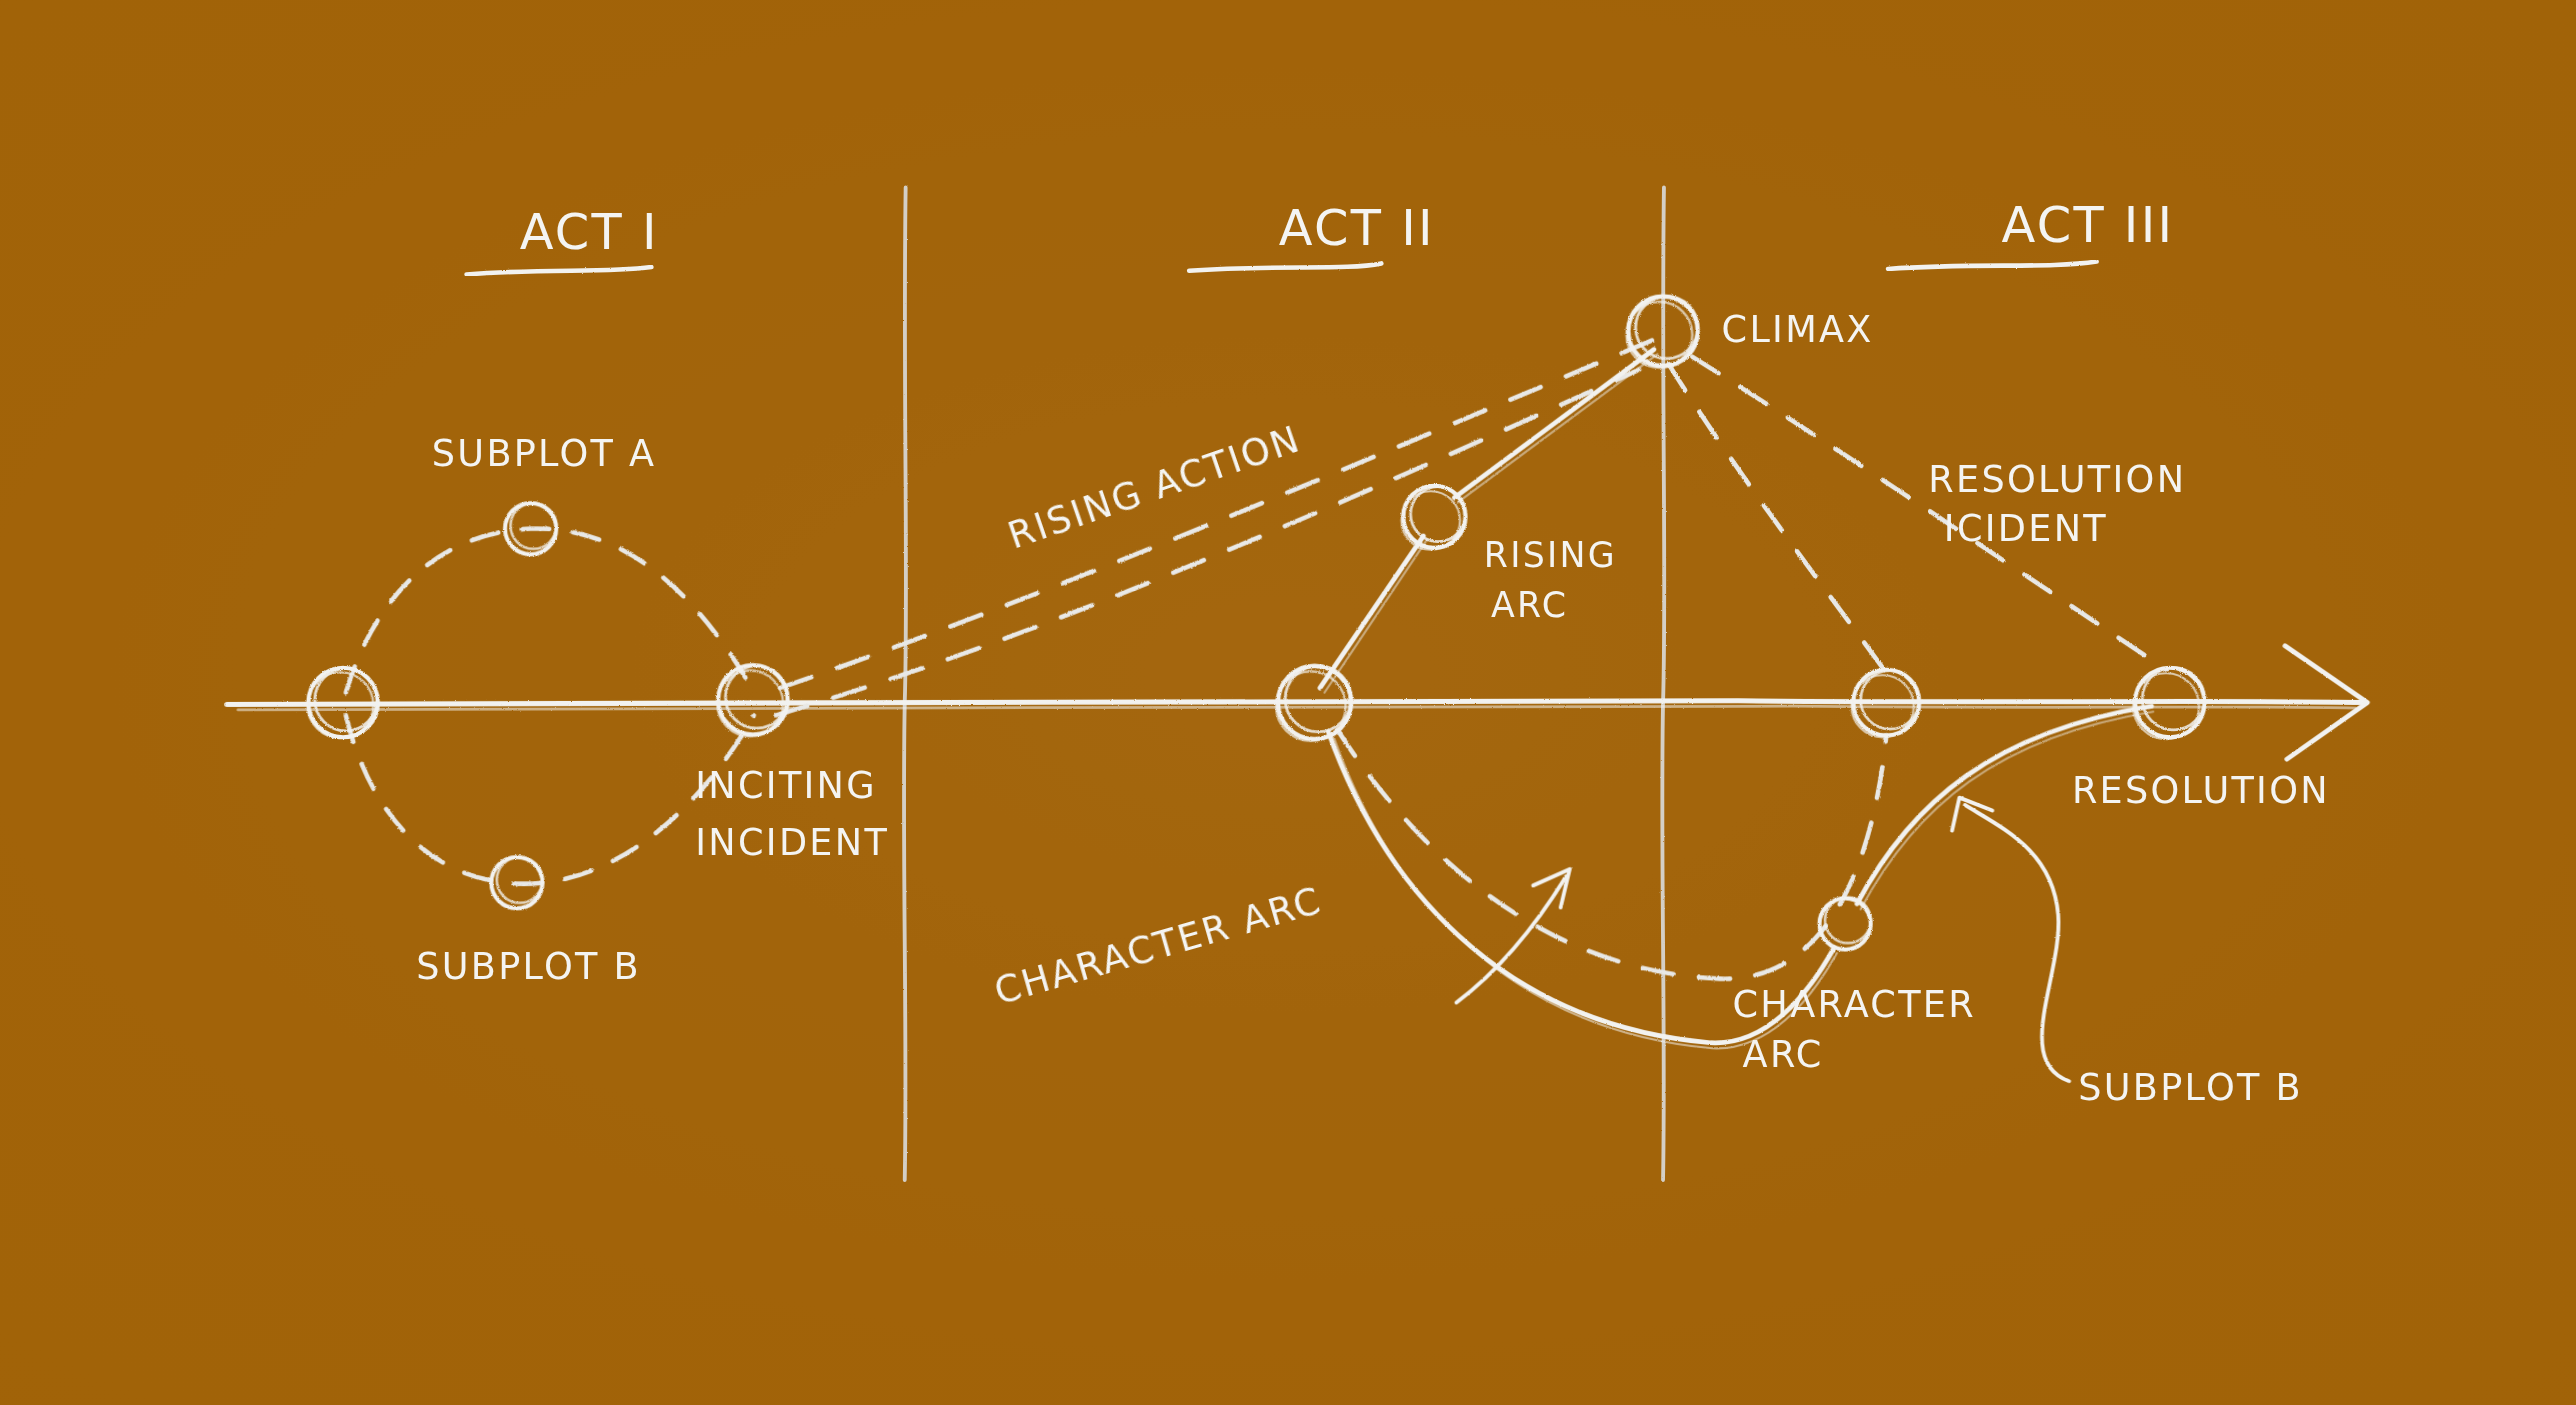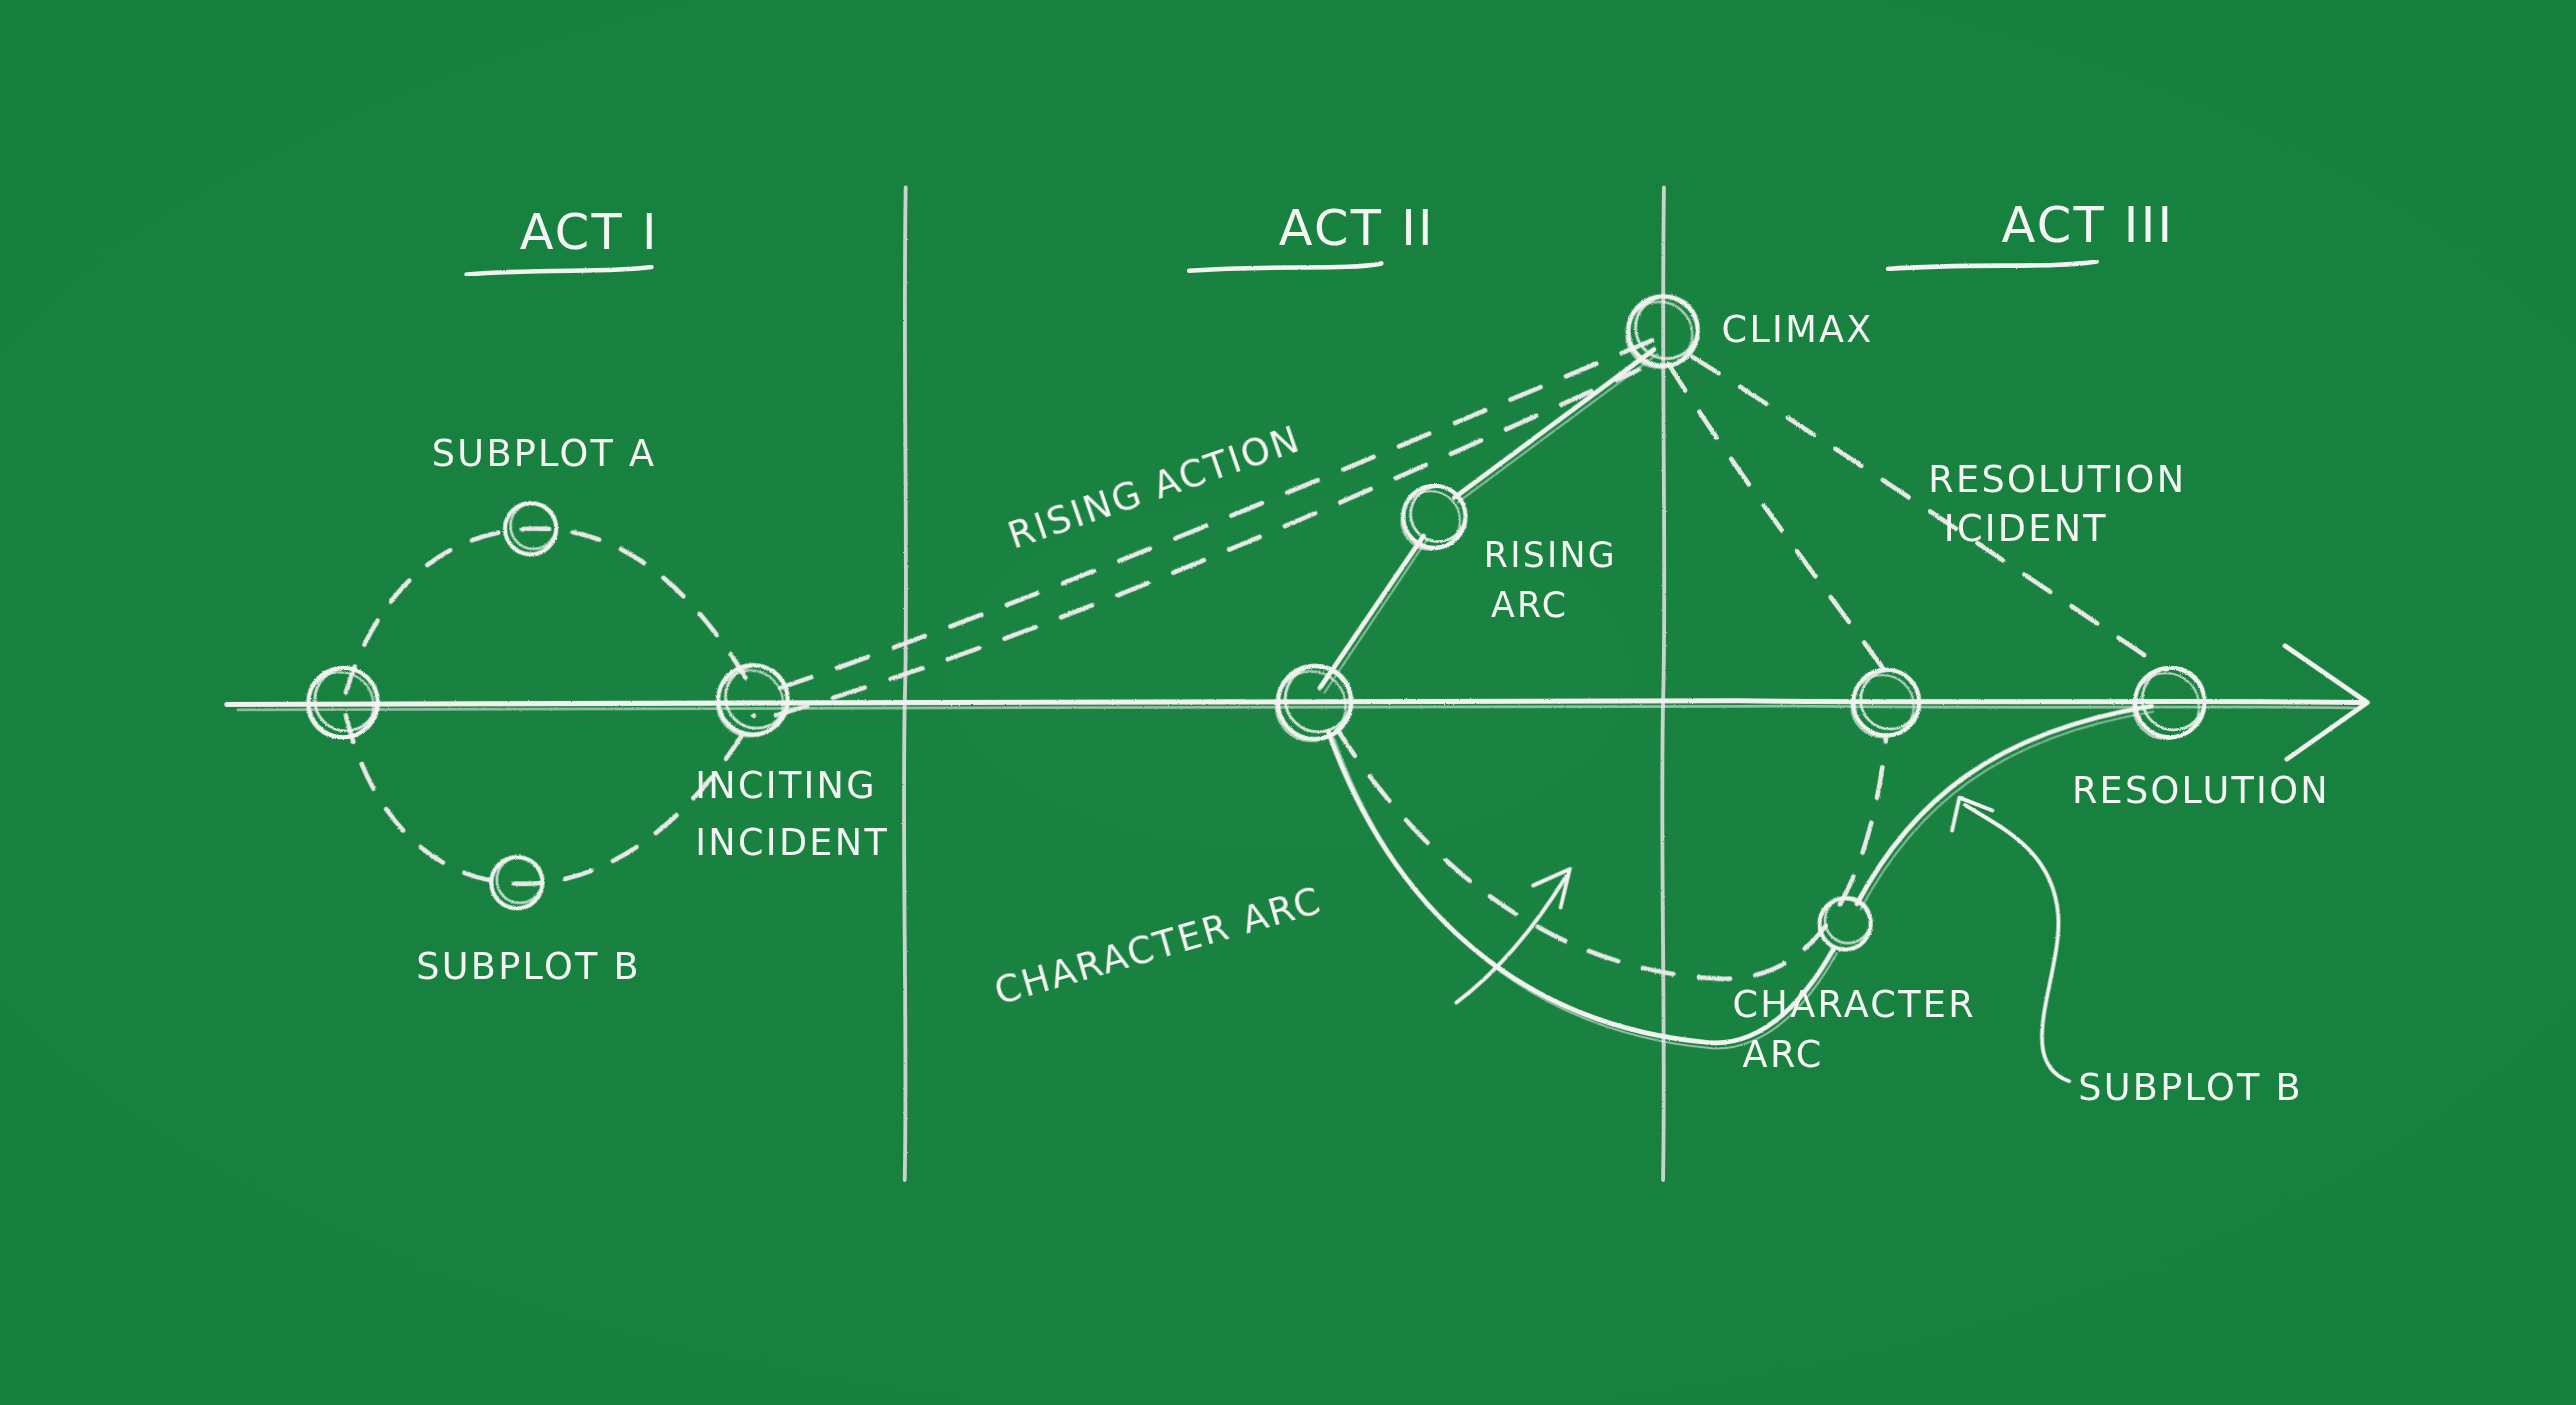--- a/index.html
+++ b/index.html
@@ -4,21 +4,21 @@
 <style>
   html, body {
     margin: 0;
     padding: 0;
     background: #060606;
   }
   #stage {
     position: relative;
     width: 2576px;
     height: 1405px;
-    background: #15803d;
+    background: #a16207;
     overflow: hidden;
     font-family: "DejaVu Sans", sans-serif;
   }
   
   #stage::after {
     content: "";
     position: absolute;
     inset: 0;
     pointer-events: none;
     background:

